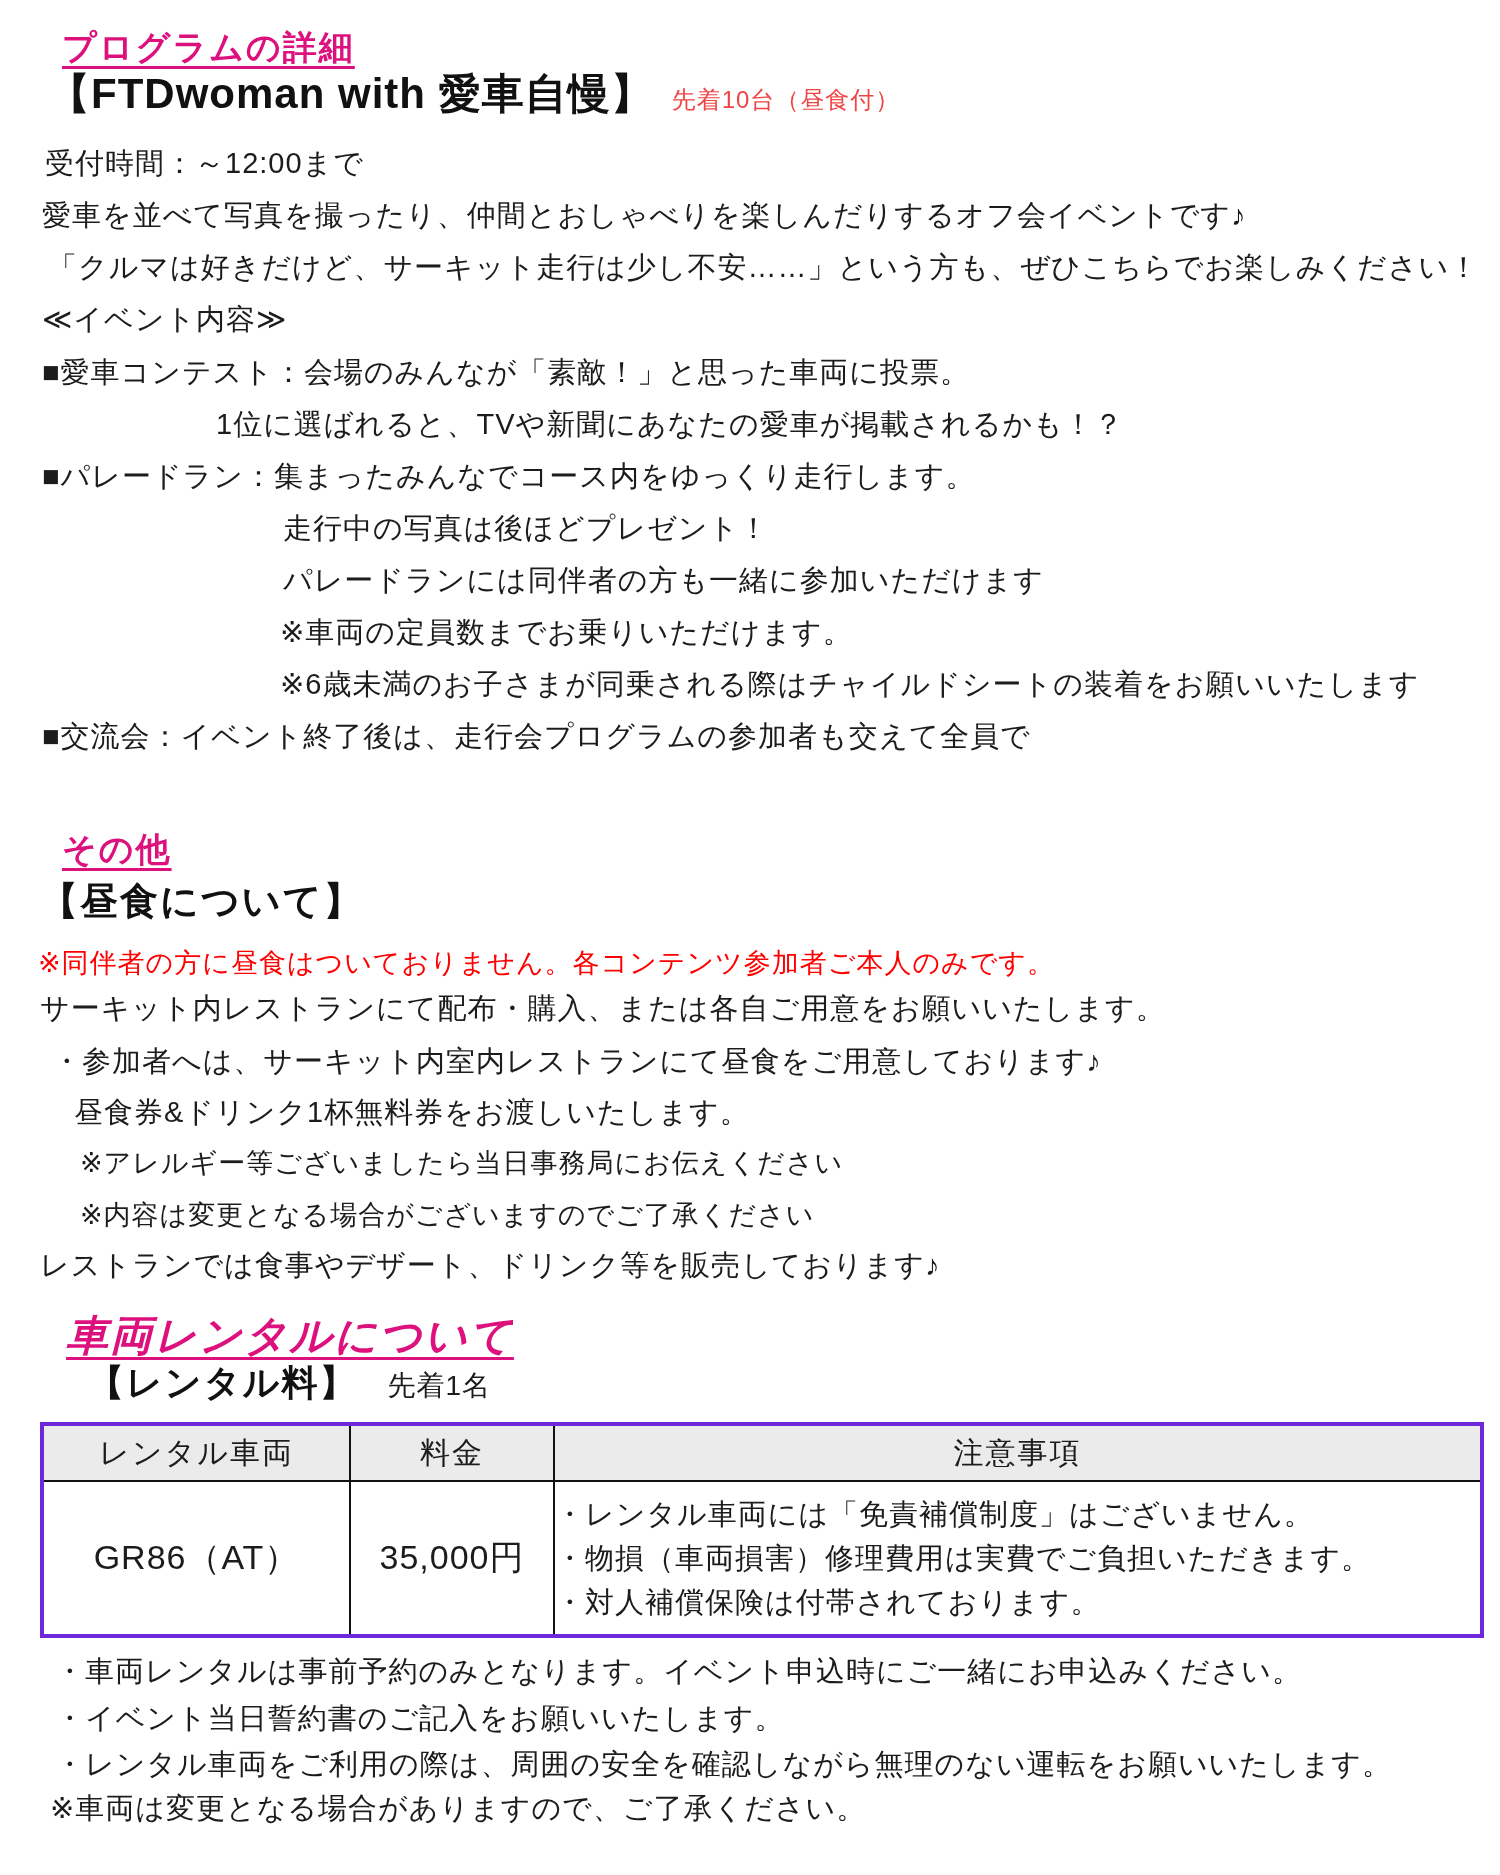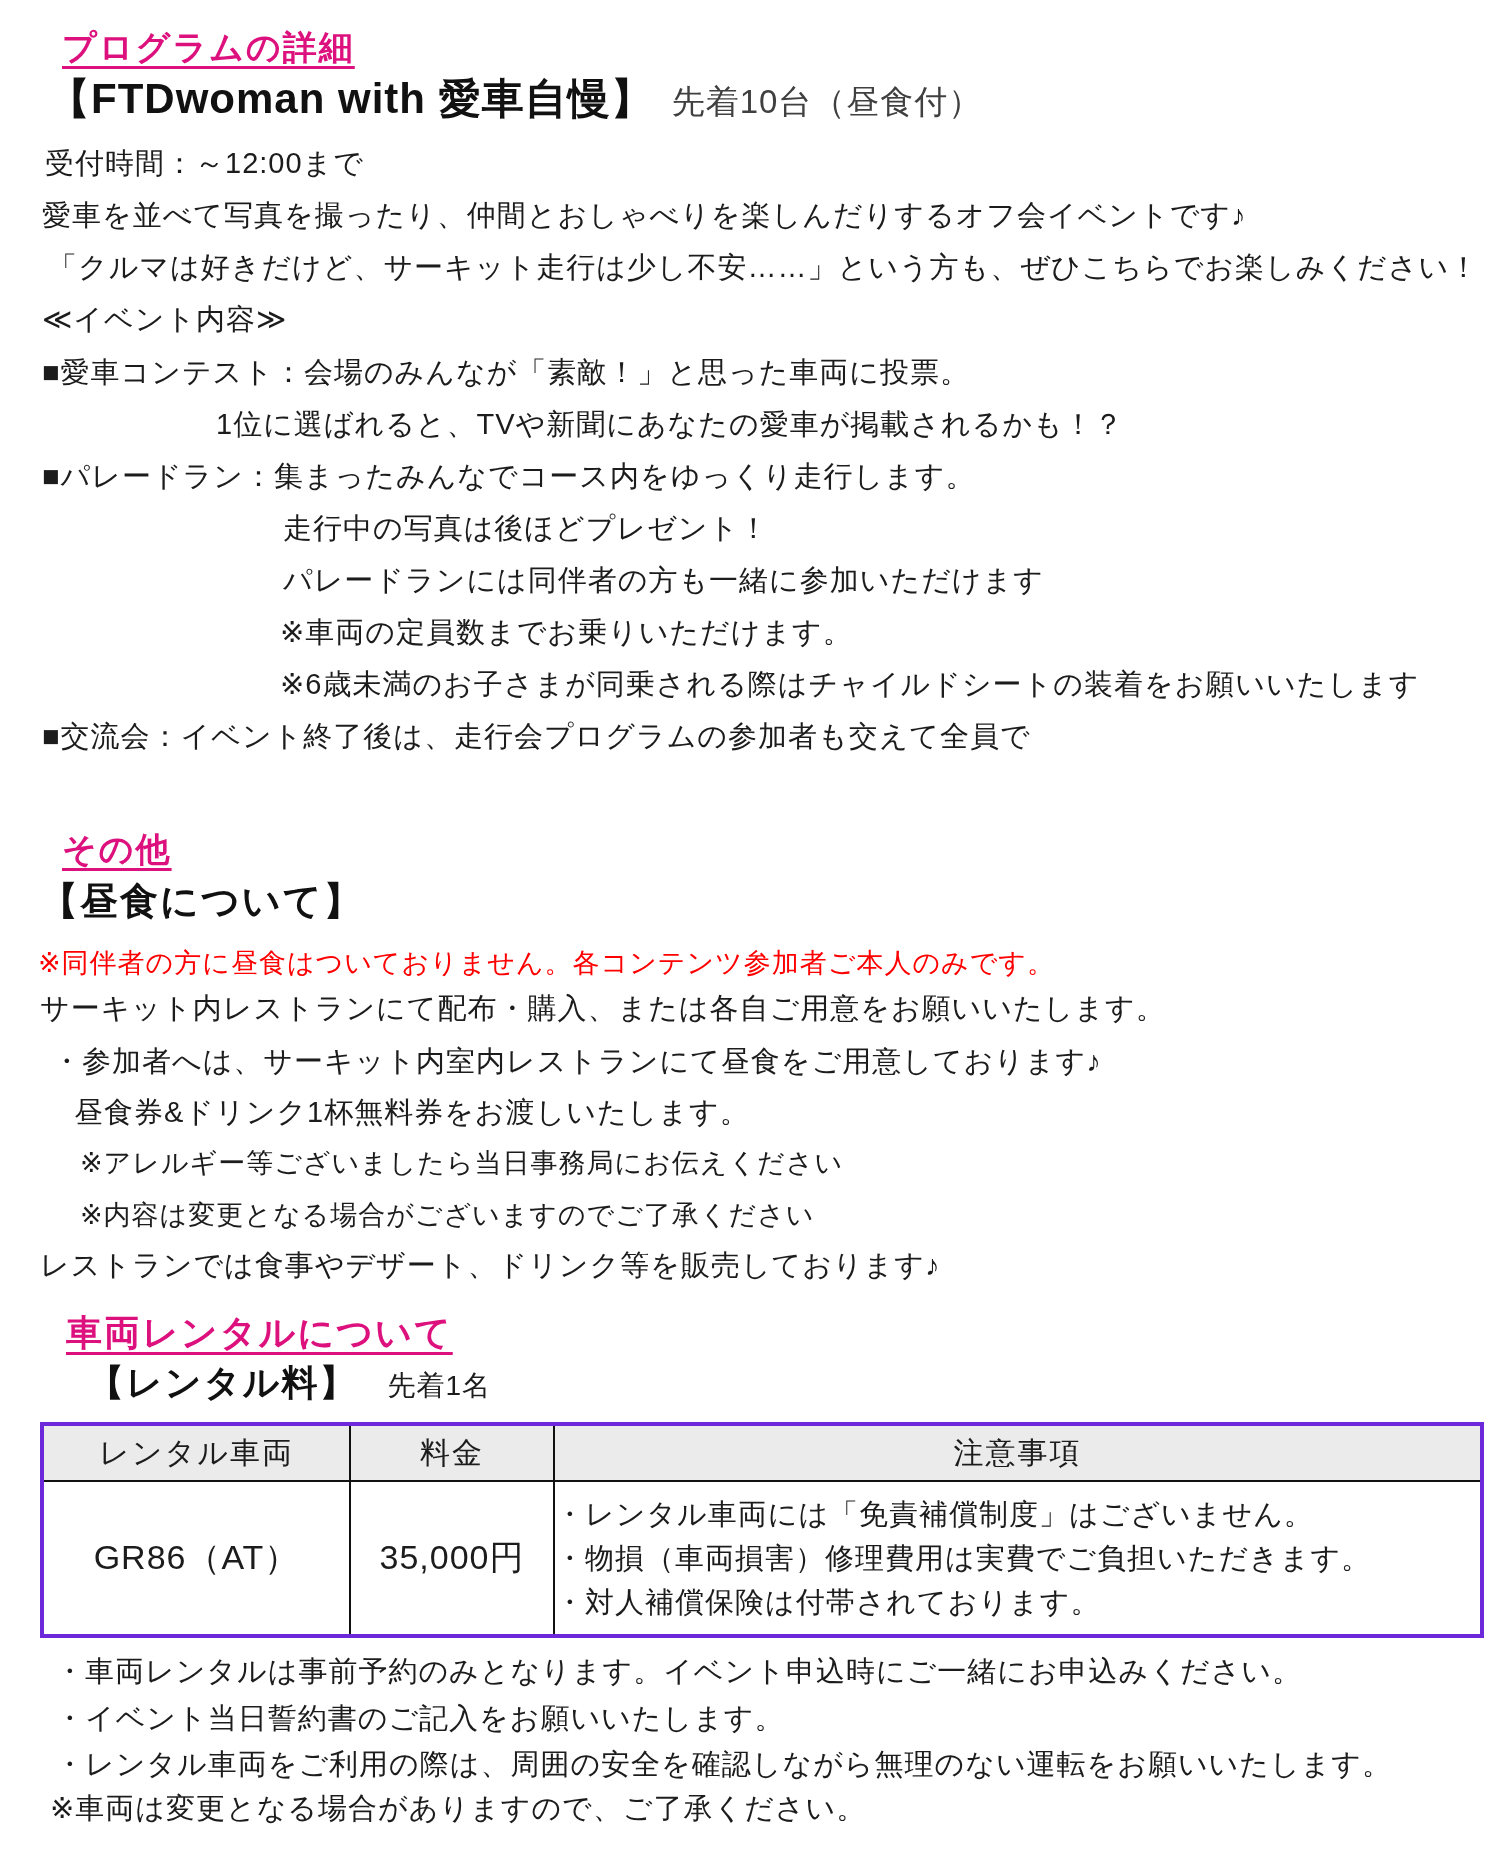--- a/index.html
+++ b/index.html
@@ -25,21 +25,21 @@
     color:#dd117e;
     font-weight:bold;
     font-size:34px;
     text-decoration:underline;
     text-decoration-thickness:3px;
     text-underline-offset:7px;
     letter-spacing:2px;
   }
   .event-title-row{display:flex;align-items:baseline;gap:18px;}
   .event-title{font-size:42px;font-weight:800;letter-spacing:1px;color:#111;}
-  .event-title-note{font-size:33px;color:#404040;margin-top:13px;}
+  .event-title-note{font-size:24px;color:#ef4444;margin-top:13px;}
   .black-heading{font-size:38px;font-weight:bold;letter-spacing:2px;color:#111;}
   .heading-row{display:flex;align-items:baseline;gap:30px;}
   .heading-note{font-size:28px;font-weight:normal;color:#1c1c1c;}
   .red{color:#ff0000;}
   .rental-table{
     position:absolute;
     left:40px;top:1422px;
     width:1440px;
     border-collapse:collapse;
     table-layout:fixed;
@@ -99,21 +99,21 @@
   <div class="line black-heading" style="left:40px;top:880px;">【昼食について】</div>
 
   <div class="line small red" style="left:38px;top:948px;">※同伴者の方に昼食はついておりません。各コンテンツ参加者ご本人のみです。</div>
   <div class="line" style="left:40px;top:992px;">サーキット内レストランにて配布・購入、または各自ご用意をお願いいたします。</div>
   <div class="line" style="left:52px;top:1045px;">・参加者へは、サーキット内室内レストランにて昼食をご用意しております♪</div>
   <div class="line" style="left:74px;top:1096px;">昼食券&amp;ドリンク1杯無料券をお渡しいたします。</div>
   <div class="line small" style="left:80px;top:1148px;">※アレルギー等ございましたら当日事務局にお伝えください</div>
   <div class="line small" style="left:80px;top:1200px;">※内容は変更となる場合がございますのでご了承ください</div>
   <div class="line" style="left:40px;top:1249px;">レストランでは食事やデザート、ドリンク等を販売しております♪</div>
 
-  <div class="line pink-heading" style="left:66px;top:1312px;font-size:36px;">車両レンタルについて</div>
+  <div class="line pink-heading" style="left:66px;top:1312px;font-size:42px;font-style:italic;">車両レンタルについて</div>
 
   <div class="line heading-row" style="left:88px;top:1362px;">
     <span class="black-heading" style="font-size:36px;">【レンタル料】</span>
     <span class="heading-note">先着1名</span>
   </div>
 
   <table class="rental-table">
     <colgroup>
       <col class="col-vehicle">
         <col class="col-fee">

